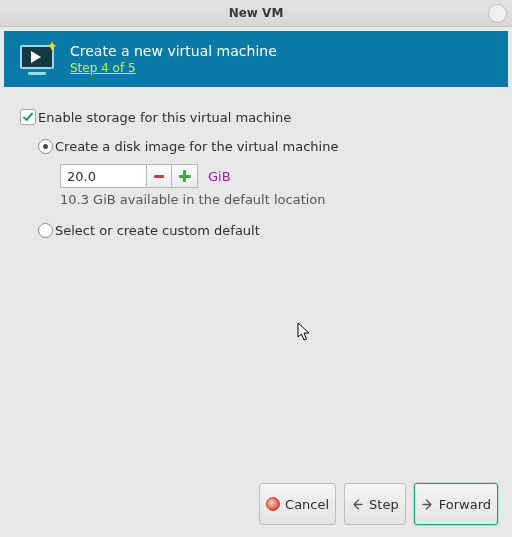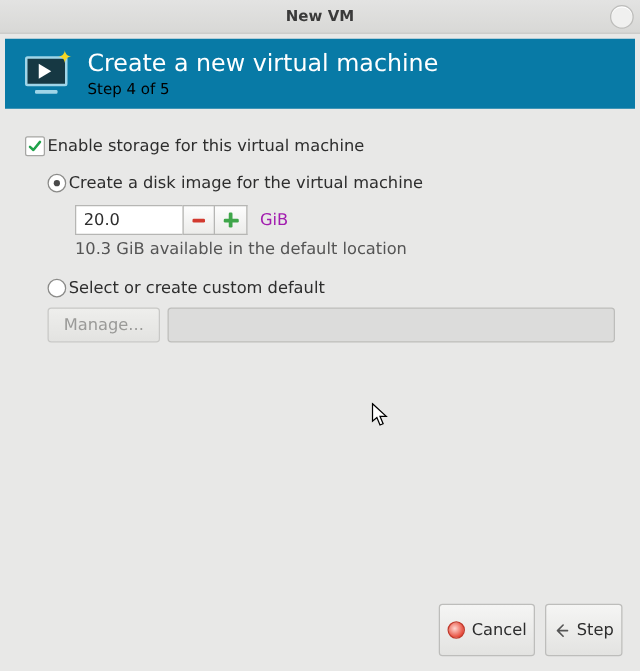--- a/index.html
+++ b/index.html
@@ -84,28 +84,29 @@
   }
   .banner .vmicon .star {
     position: absolute;
     left: 28px; top: -3px;
     width: 12px; height: 12px;
     color: #f6d723;
     font-size: 14px;
     line-height: 12px;
   }
   .banner .titles .t1 {
-    font-size: 19px;
+    font-size: 14px;
     font-weight: 400;
     color: #fff;
     margin-bottom: 2px;
   }
   .banner .titles .t2 {
     font-size: 12px;
-    color: #000000;
+    color: #bef264;
+    text-decoration: underline;
   }
   .content {
     padding: 22px 20px 10px 20px;
   }
   .row {
     display: flex;
     align-items: center;
     gap: 2px;
     margin-bottom: 14px;
     color: #2e2e2e;
@@ -306,39 +307,41 @@
     <span class="unit">GiB</span>
   </div>
 
   <div class="hint">10.3 GiB available in the default location</div>
 
   <div class="row indent" style="margin-bottom:8px;">
     <span class="radio"></span>
     <span>Select or create custom default</span>
   </div>
 
-  <div class="manage-row indent">
-    <button class="btn disabled" disabled="">
-      <span>Manage...</span>
-    </button>
-    <input class="path-input" type="text" disabled="" value="" style="">
-  </div>
 
 </div>
 
 <div class="footer">
   <button class="btn footer-btn">
     <span class="ico cancel"></span>
     <span>Cancel</span>
   </button>
   <button class="btn footer-btn">
     <span class="ico back">
       <svg viewBox="0 0 13 13">
           <path d="M7.5 2 L3 6.5 L7.5 11 M3 6.5 H11" stroke="#555" stroke-width="1.3" fill="none" stroke-linecap="round" stroke-linejoin="round"></path>
         </svg>
     </span>
     <span>Step</span>
   </button>
+  <button class="btn footer-btn default">
+    <span class="ico fwd">
+      <svg viewBox="0 0 13 13">
+          <path d="M5.5 2 L10 6.5 L5.5 11 M10 6.5 H2" stroke="#555" stroke-width="1.3" fill="none" stroke-linecap="round" stroke-linejoin="round"></path>
+        </svg>
+    </span>
+    <span>Forward</span>
+  </button>
 </div>
 
 <svg class="cursor" viewBox="0 0 16 22">
   <path d="M1 1 L1 15 L4.5 12 L7 18 L9.5 17 L7 11 L12 11 Z" fill="#fff" stroke="#000" stroke-width="1"></path>
 </svg>
 
 </body></html>

